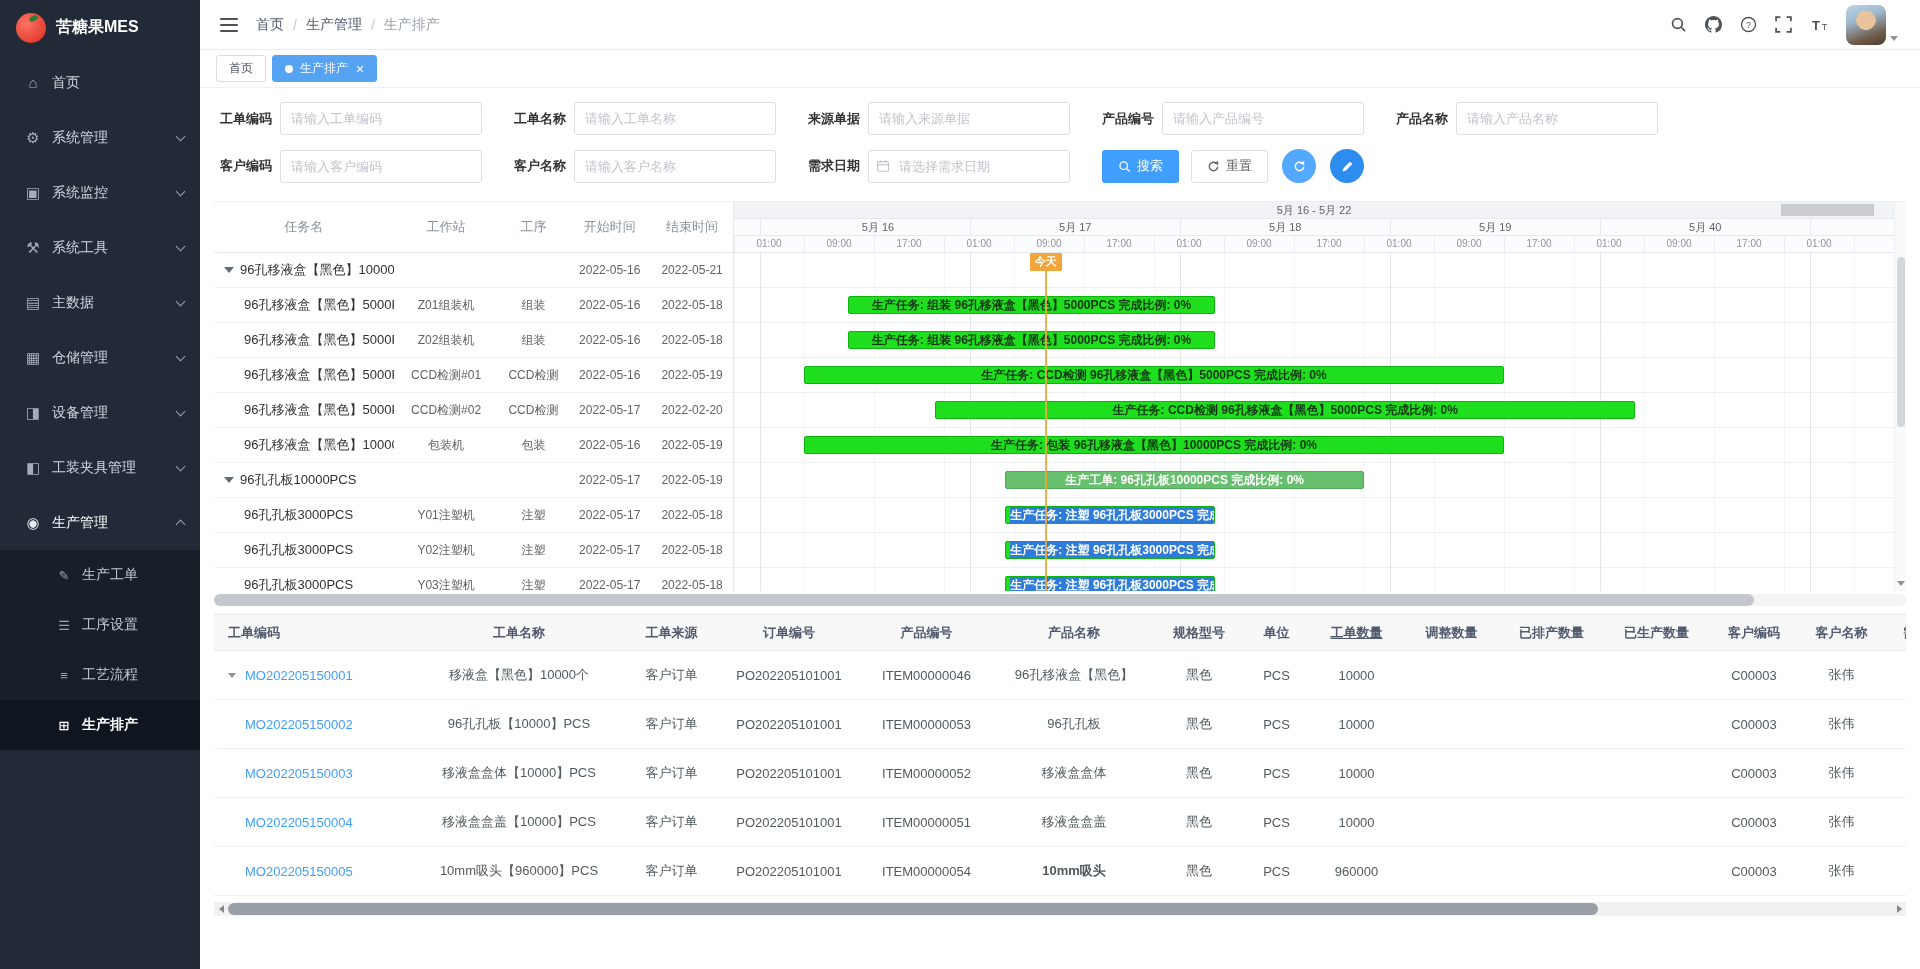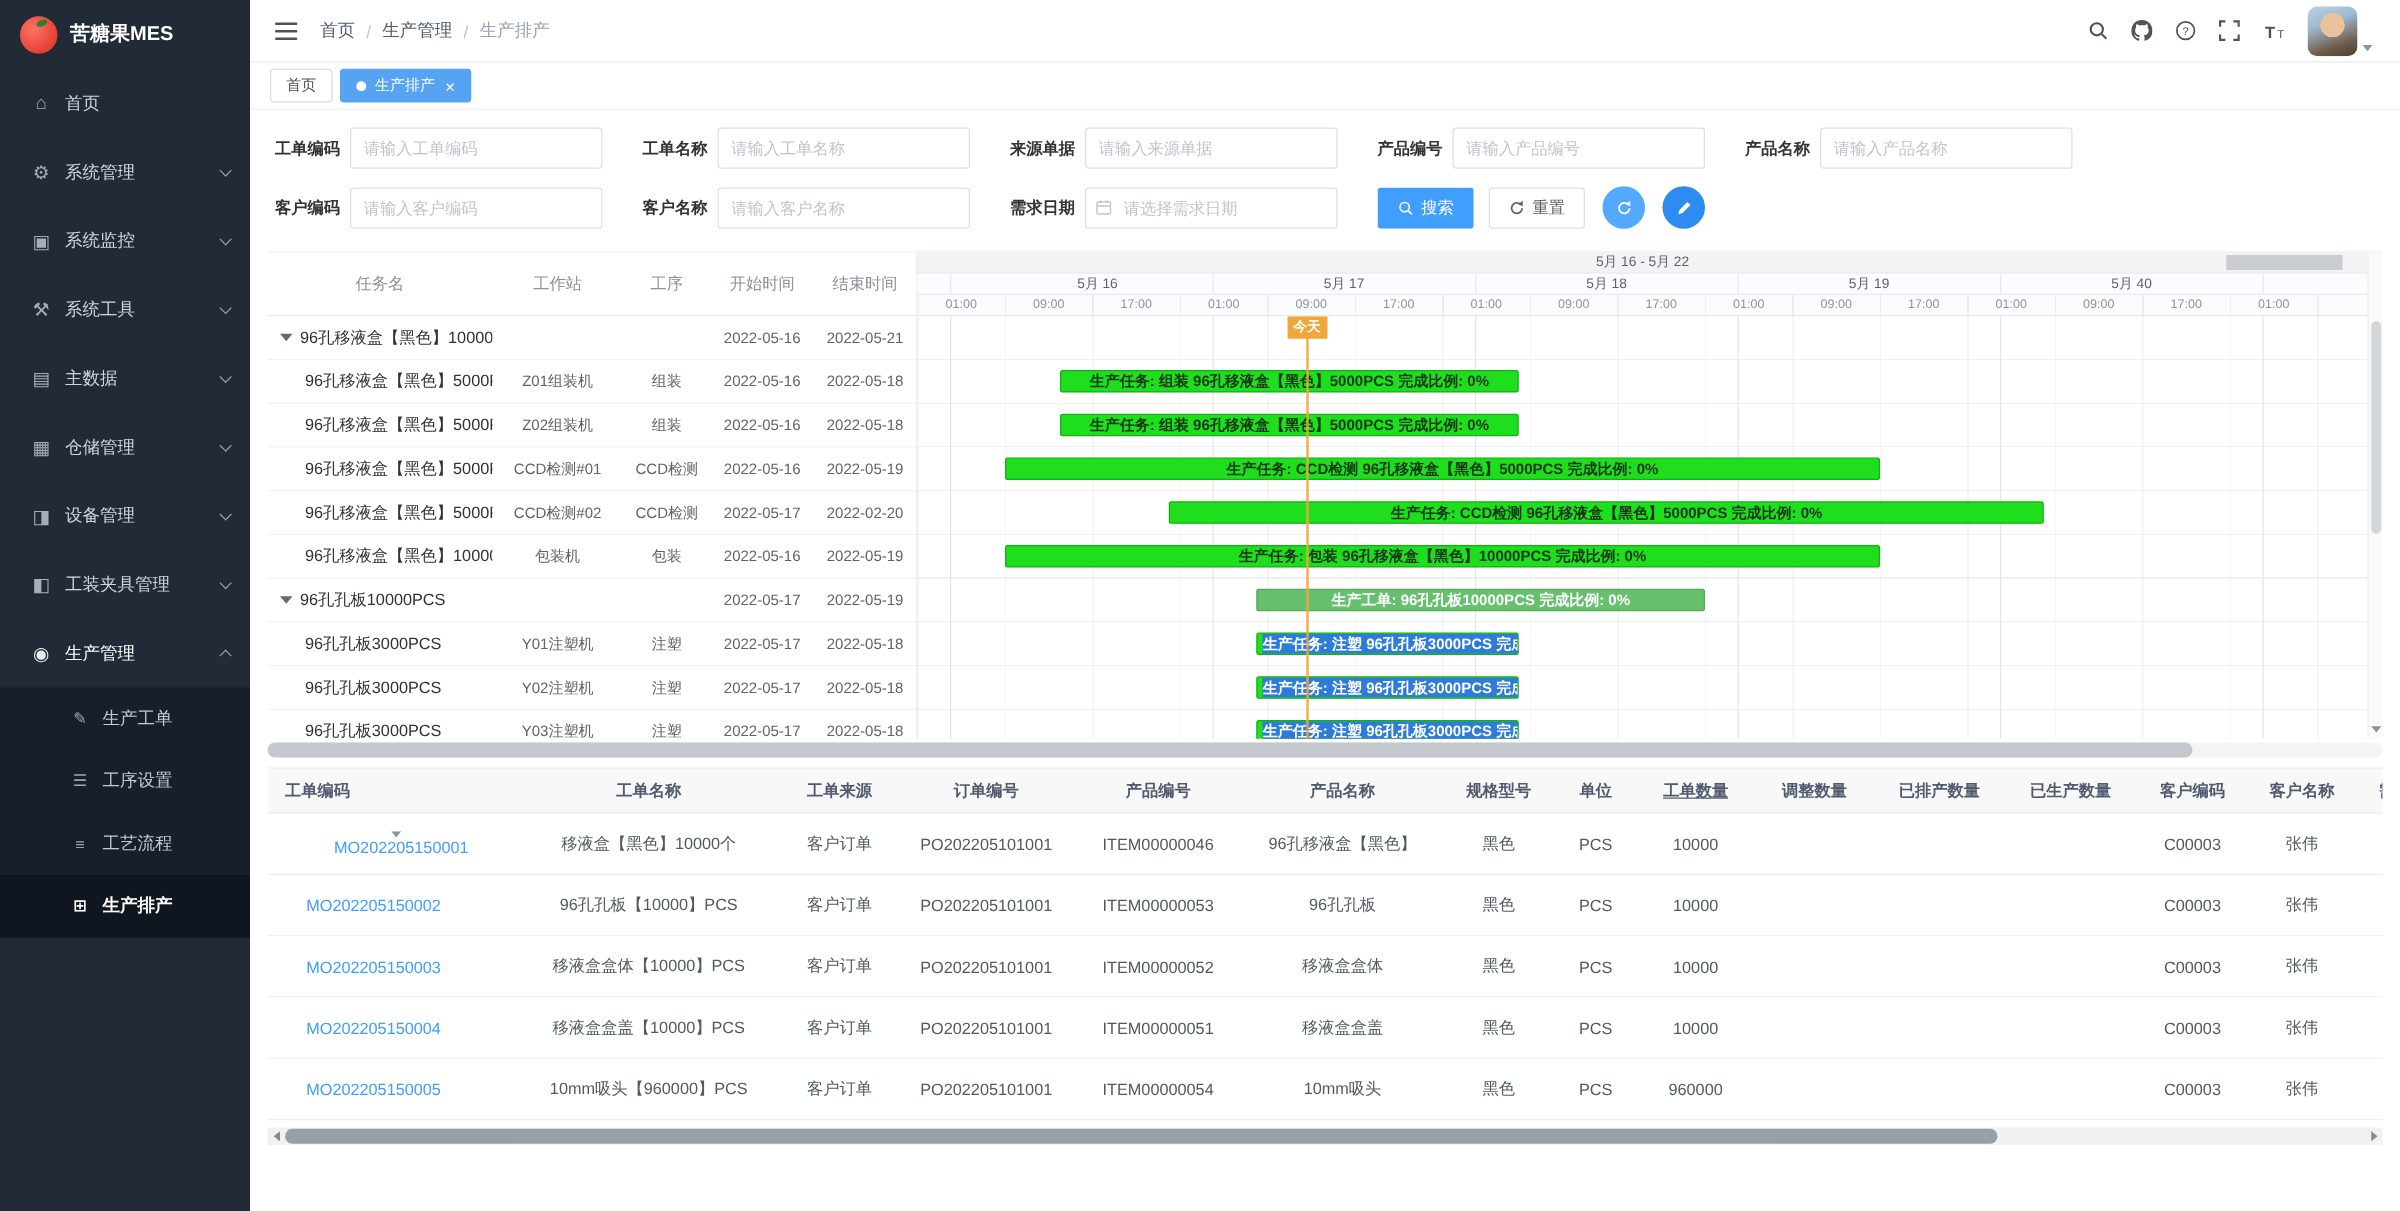--- a/index.html
+++ b/index.html
@@ -518,21 +518,21 @@
               <div class="ot-hc" style="width: 95px; text-decoration: underline;">工单数量</div>
               <div class="ot-hc" style="width: 95px;">调整数量</div>
               <div class="ot-hc" style="width: 105px;">已排产数量</div>
               <div class="ot-hc" style="width: 105px;">已生产数量</div>
               <div class="ot-hc" style="width: 90px;">客户编码</div>
               <div class="ot-hc" style="width: 85px;">客户名称</div>
               <div class="ot-hc" style="width: 90px;">需求日期</div>
             </div>
           <div id="otBody">
               <div class="ot-r">
-                <div class="ot-c ot-c0" style="width: 200px; flex-direction: column;">
+                <div class="ot-c ot-c0" style="width: 200px;">
                   <i class="ot-caret"></i>
                   <span class="ot-link">MO202205150001</span>
                 </div>
                 <div class="ot-c" style="width: 210px;">移液盒【黑色】10000个</div>
                 <div class="ot-c" style="width: 95px;">客户订单</div>
                 <div class="ot-c" style="width: 140px;">PO202205101001</div>
                 <div class="ot-c" style="width: 135px;">ITEM00000046</div>
                 <div class="ot-c" style="width: 160px;">96孔移液盒【黑色】</div>
                 <div class="ot-c" style="width: 90px;">黑色</div>
                 <div class="ot-c" style="width: 65px;">PCS</div>
@@ -606,21 +606,21 @@
               </div>
               <div class="ot-r">
                 <div class="ot-c ot-c0" style="width: 200px;">
                   <i class="ot-caret-sp"></i>
                   <span class="ot-link">MO202205150005</span>
                 </div>
                 <div class="ot-c" style="width: 210px;">10mm吸头【960000】PCS</div>
                 <div class="ot-c" style="width: 95px;">客户订单</div>
                 <div class="ot-c" style="width: 140px;">PO202205101001</div>
                 <div class="ot-c" style="width: 135px;">ITEM00000054</div>
-                <div class="ot-c" style="width: 160px;">10mm吸头</div>
+                <div class="ot-c" style="width: 160px; font-weight: bold;">10mm吸头</div>
                 <div class="ot-c" style="width: 90px;">黑色</div>
                 <div class="ot-c" style="width: 65px;">PCS</div>
                 <div class="ot-c" style="width: 95px;">960000</div>
                 <div class="ot-c" style="width: 95px;"></div>
                 <div class="ot-c" style="width: 105px;"></div>
                 <div class="ot-c" style="width: 105px;"></div>
                 <div class="ot-c" style="width: 90px;">C00003</div>
                 <div class="ot-c" style="width: 85px;">张伟</div>
                 <div class="ot-c" style="width: 90px;">202</div>
               </div>

